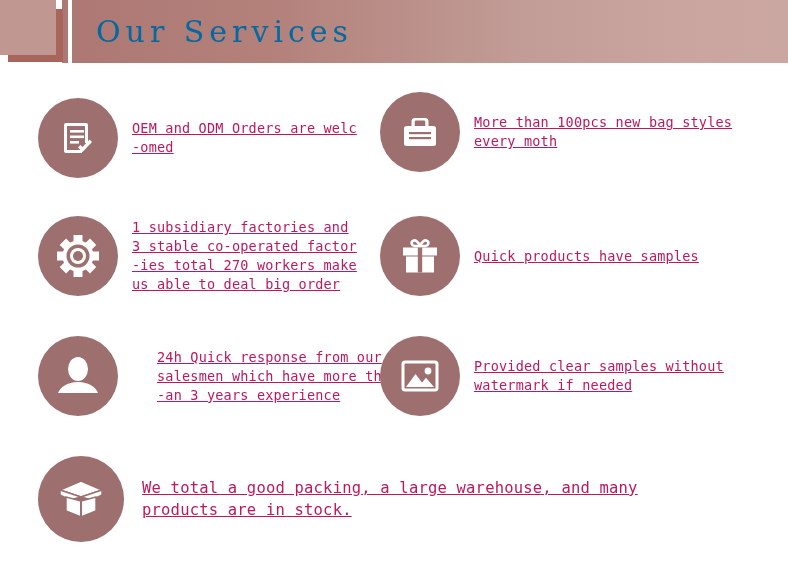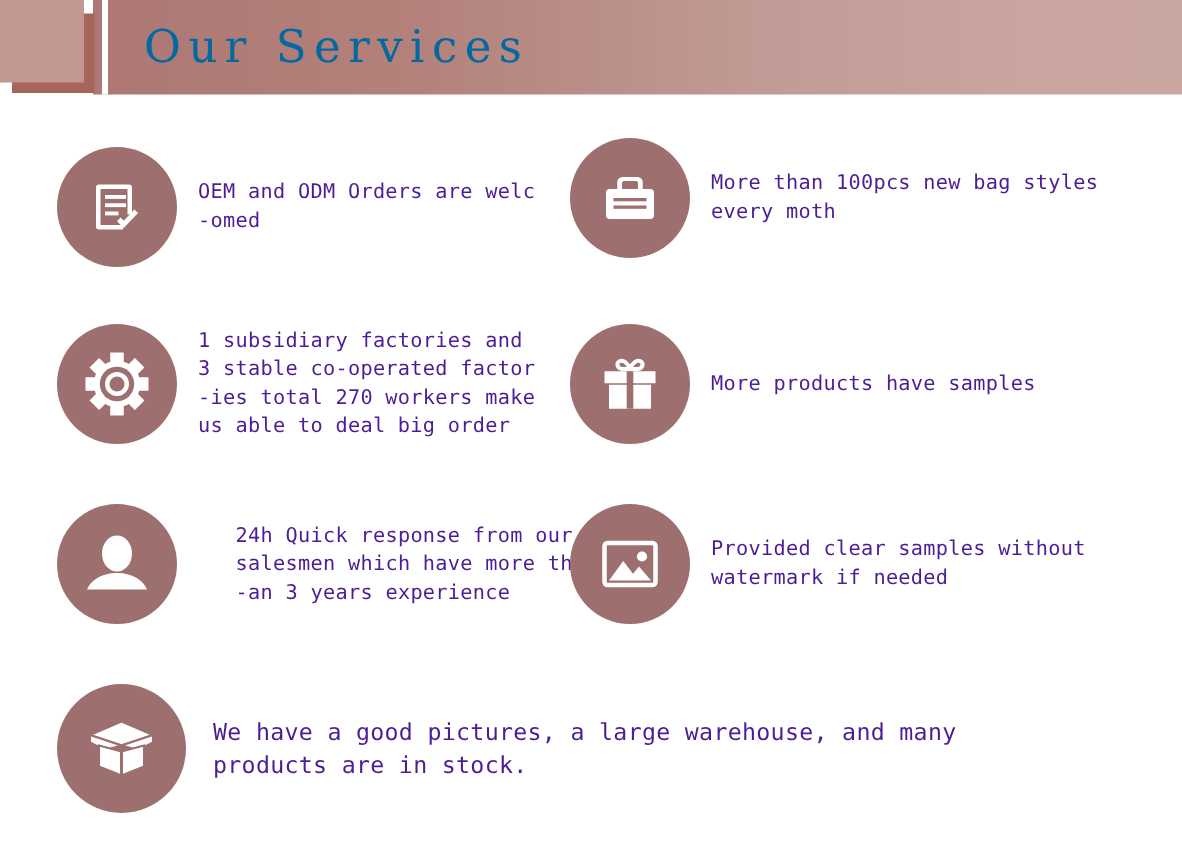--- a/index.html
+++ b/index.html
@@ -84,25 +84,26 @@
     border-radius: 50%;
     background: #9d6f6e;
     flex: 0 0 80px;
     display: flex;
     align-items: center;
     justify-content: center;
   }
   .circle svg { display: block; }
   .feat-text {
     margin-left: 14px;
-    color: #4c1d95;
+    color: #be185d;
     font-size: 13.5px;
     line-height: 19px;
     white-space: pre-line;
     letter-spacing: 0.2px;
+    text-decoration: underline;
   }
 
   
   .r1c1 { left: 38px; top: 30px; }
   .r1c2 { left: 380px; top: 24px; }
   .r2c1 { left: 38px; top: 148px; }
   .r2c2 { left: 380px; top: 148px; }
   .r3c1 { left: 38px; top: 268px; gap: 25px; }
   .r3c2 { left: 380px; top: 268px; }
   .r4c1 { left: 38px; top: 388px; }
@@ -194,21 +195,21 @@
       <span>
         <svg width="44" height="44" viewBox="0 0 44 44">
           <path d="M22 12 c-1.5 -4 -4.5 -6.5 -7 -5.2 c-2.3 1.2 -1.7 4.6 1.5 5.2 z" fill="none" stroke="#ffffff" stroke-width="2.6"></path>
           <path d="M22 12 c1.5 -4 4.5 -6.5 7 -5.2 c2.3 1.2 1.7 4.6 -1.5 5.2 z" fill="none" stroke="#ffffff" stroke-width="2.6"></path>
           <rect x="5" y="13.5" width="34" height="8" fill="#ffffff"></rect>
           <rect x="8" y="22.5" width="28" height="16" fill="#ffffff"></rect>
           <rect x="19.8" y="13.5" width="4.4" height="25" fill="#9d6f6e"></rect>
         </svg>
       </span>
     </div>
-    <div class="feat-text">More products have samples</div>
+    <div class="feat-text">Quick products have samples</div>
   </div>
 
   <div class="feature r3c1">
     <div class="circle">
       <span>
         <svg width="46" height="46" viewBox="0 0 46 46">
           <ellipse cx="23" cy="16" rx="10" ry="12" fill="#ffffff"></ellipse>
           <path d="M23 29 c-11 0 -18 5.5 -20 11 h40 c-2 -5.5 -9 -11 -20 -11 z" fill="#ffffff"></path>
         </svg>
       </span>
@@ -238,17 +239,17 @@
         <svg width="50" height="46" viewBox="0 0 50 46">
           <path d="M25 5 L46 14 L25 21 L4 14 Z" fill="#ffffff" stroke="#9d6f6e" stroke-width="1.4"></path>
           <path d="M4 14 L4 19 L14 24 L25 21 Z" fill="#ffffff" stroke="#9d6f6e" stroke-width="1.4"></path>
           <path d="M46 14 L46 19 L36 24 L25 21 Z" fill="#ffffff" stroke="#9d6f6e" stroke-width="1.4"></path>
           <path d="M10 21 L25 25 L25 41 L10 35 Z" fill="#ffffff" stroke="#9d6f6e" stroke-width="1.4"></path>
           <path d="M40 21 L25 25 L25 41 L40 35 Z" fill="#ffffff" stroke="#9d6f6e" stroke-width="1.4"></path>
           <rect x="24" y="22" width="2" height="19" fill="#9d6f6e"></rect>
         </svg>
       </span>
     </div>
-    <div class="feat-text">We have a good pictures, a large warehouse, and many
+    <div class="feat-text">We total a good packing, a large warehouse, and many
 products are in stock.</div>
   </div>
 
 </div>
 
 </body></html>

